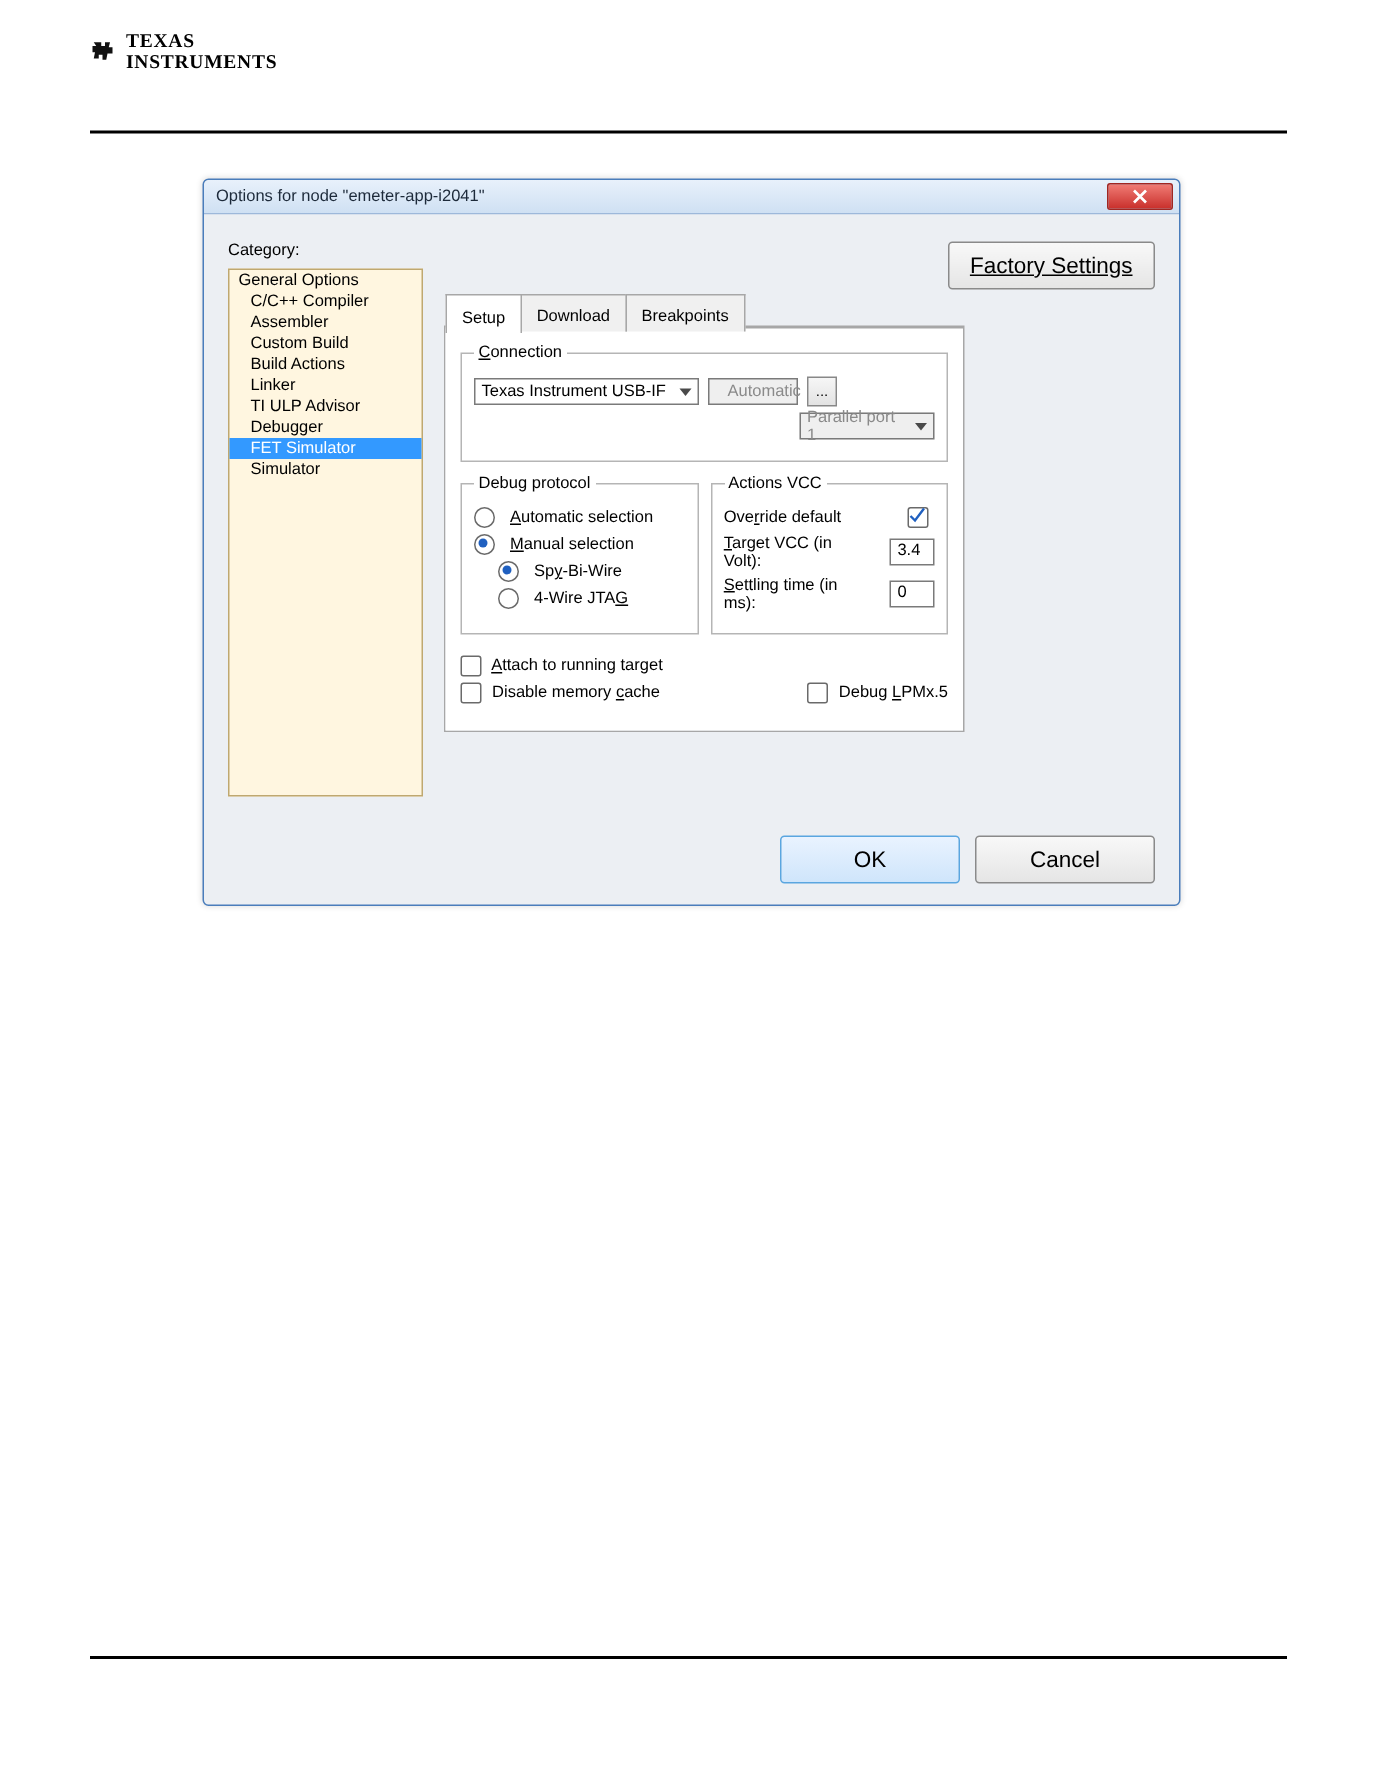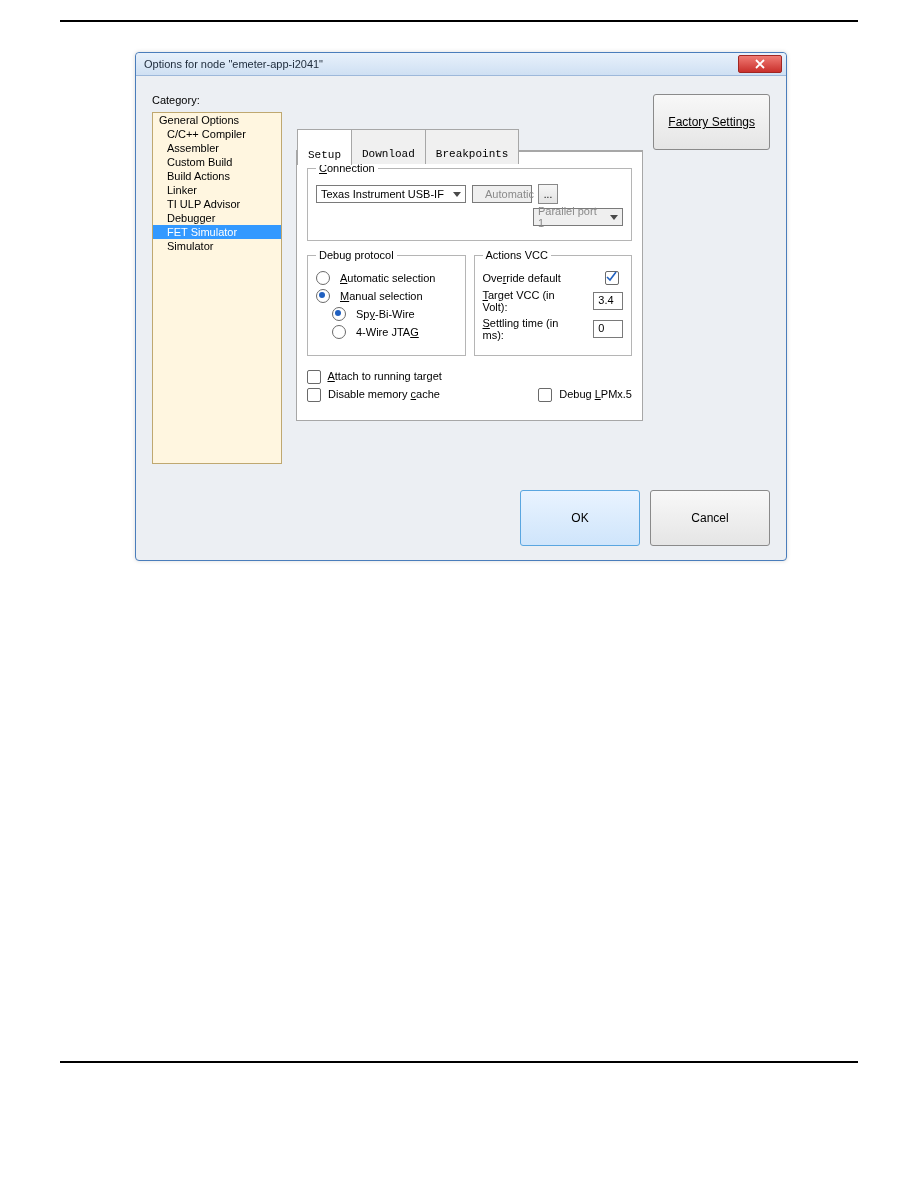--- a/index.html
+++ b/index.html
@@ -118,25 +118,25 @@
     flex: 1;
     position: relative;
   }
   .factory-btn,
   .ok-btn,
   .cancel-btn {
     height: 22px;
     border: 1px solid #8a8a8a;
     border-radius: 3px;
     background: linear-gradient(#f8f8f8,#e5e5e5);
-    font-size: 12px;
+    font-size: 15px;
     display: inline-flex;
     align-items: center;
     justify-content: center;
-    padding: 16px 14px;
+    padding: 4px 14px;
   }
   .factory-btn { float: right; text-decoration: underline; }
   .ok-btn {
     background: linear-gradient(#e9f3ff,#cfe5fb);
     border-color: #5aa6e0;
     width: 90px;
   }
   .cancel-btn { width: 90px; }
 
   .tabs-container {
@@ -151,27 +151,26 @@
     display: flex;
     position: relative;
     top: -22px;
     margin-bottom: -22px;
     height: 22px;
   }
   .tab {
     border: 1px solid #a7a7a7;
     border-bottom: none;
     background: #f0f0f0;
-    padding: 14px 10px 0 10px;
+    padding: 4px 10px 0 10px;
     font-size: 11px;
     margin-right: -1px;
     height: 20px;
     display: flex;
     align-items: center;
-    font-family: Liberation Mono, monospace;
   }
   .tab.active {
     background: #fff;
     position: relative;
     z-index: 2;
     height: 21px;
   }
   .tabpanel {
     background: #fff;
     border-top: 1px solid #a7a7a7;
@@ -275,20 +274,31 @@
     letter-spacing: 1px;
   }
 
   .under { text-decoration: underline; }
 </style>
 </head>
 <body>
 
 <div class="page">
 
+  <div class="logo-row">
+    <div class="ti-logo">
+      <svg class="ti-mark" viewBox="0 0 24 24">
+        <path fill="#111" d="M3 5h6v3h3V5h4l-1 4h3v5h-4l-1 5h-3v-4H7v3H3l1-5H2V8h3z"></path>
+      </svg>
+      <div class="ti-text">
+        <div>TEXAS</div>
+        <div>INSTRUMENTS</div>
+      </div>
+    </div>
+  </div>
 
   <hr class="rule">
 
   <div class="watermark">manualshive.com</div>
 
   <div class="dialog">
     <div class="titlebar">
       <span>Options for node "emeter-app-i2041"</span>
       <div class="close-btn">
         <svg viewBox="0 0 10 10">

